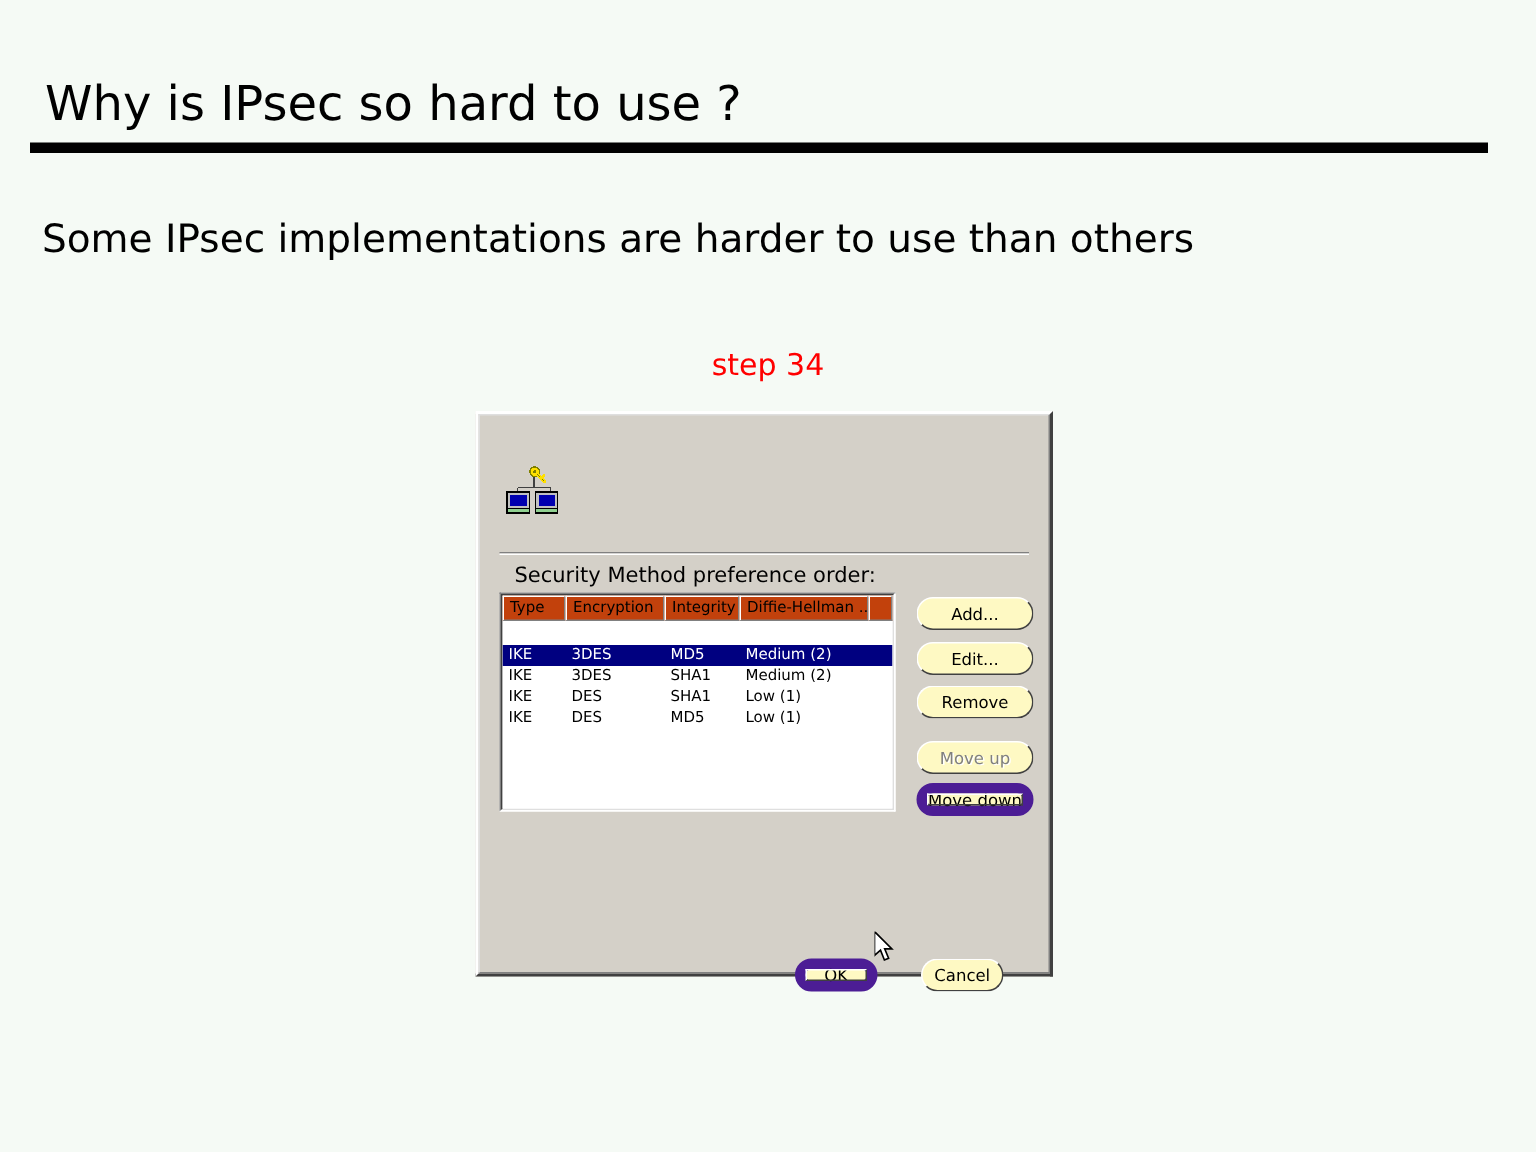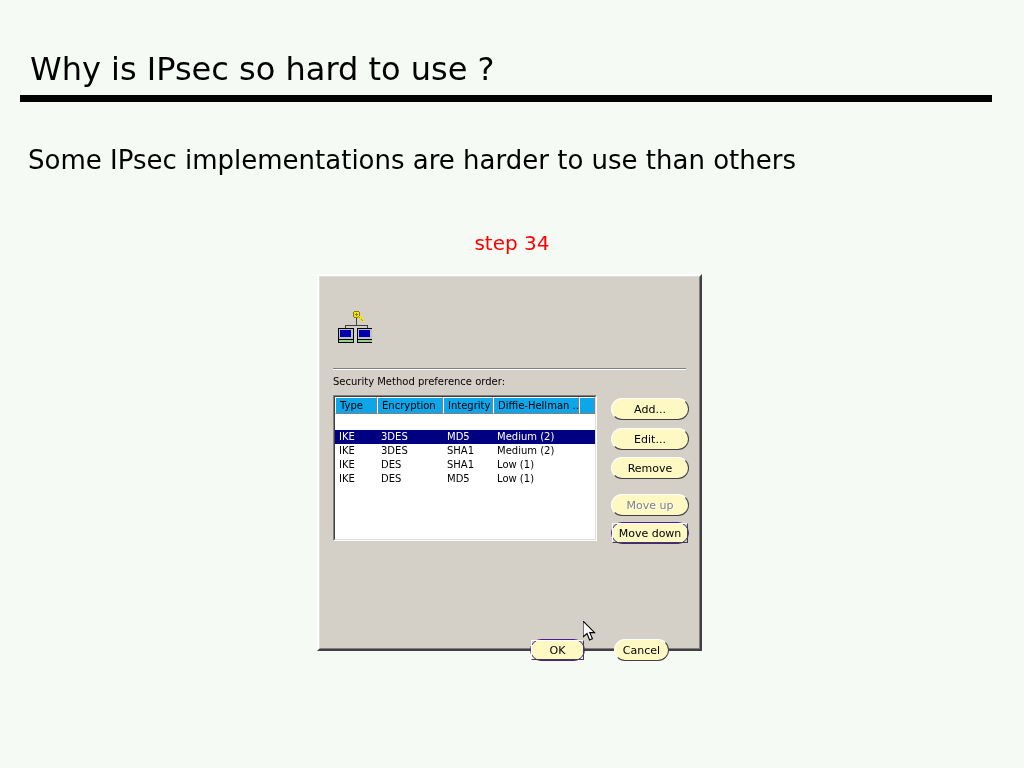--- a/index.html
+++ b/index.html
@@ -151,23 +151,23 @@
     right: 14px;
     top: 92px;
     height: 2px;
     border-top: 1px solid #808080;
     border-bottom: 1px solid #ffffff;
     box-sizing: border-box;
   }
 
   .pref-label {
     position: absolute;
-    left: 14px;
+    left: 24px;
     top: 100px;
-    font-size: 10px;
+    font-size: 14px;
   }
 
   
   .listview {
     position: absolute;
     left: 14px;
     top: 119px;
     width: 264px;
     height: 146px;
     background: #ffffff;
@@ -189,21 +189,21 @@
     background: #ffffff;
     overflow: hidden;
   }
   .lv-header {
     display: flex;
     height: 17px;
     background: #d4d0c8;
     box-sizing: border-box;
   }
   .lv-th {
-    background: #0ea5e9;
+    background: #c2410c;
     border-top: 1px solid #ffffff;
     border-left: 1px solid #ffffff;
     border-right: 1px solid #808080;
     border-bottom: 1px solid #808080;
     box-sizing: border-box;
     font-size: 10px;
     line-height: 15px;
     padding-left: 4px;
     white-space: nowrap;
     overflow: hidden;
@@ -260,21 +260,21 @@
     width: 78px;
     height: 22px;
   }
   #btn-add      { top: 122px; }
   #btn-edit     { top: 152px; }
   #btn-remove   { top: 181px; }
   #btn-moveup   { top: 218px; }
   #btn-movedown { top: 246px; }
 
   .btn.default-focus {
-    border: 1px solid #4c1d95;
+    border: 7px solid #4c1d95;
   }
   .btn.default-focus .inner3d {
     position: absolute;
     left: 0; top: 0; right: 0; bottom: 0;
     border-top: 1px solid #ffffff;
     border-left: 1px solid #ffffff;
     border-right: 1px solid #404040;
     border-bottom: 1px solid #404040;
     box-sizing: border-box;
     pointer-events: none;

